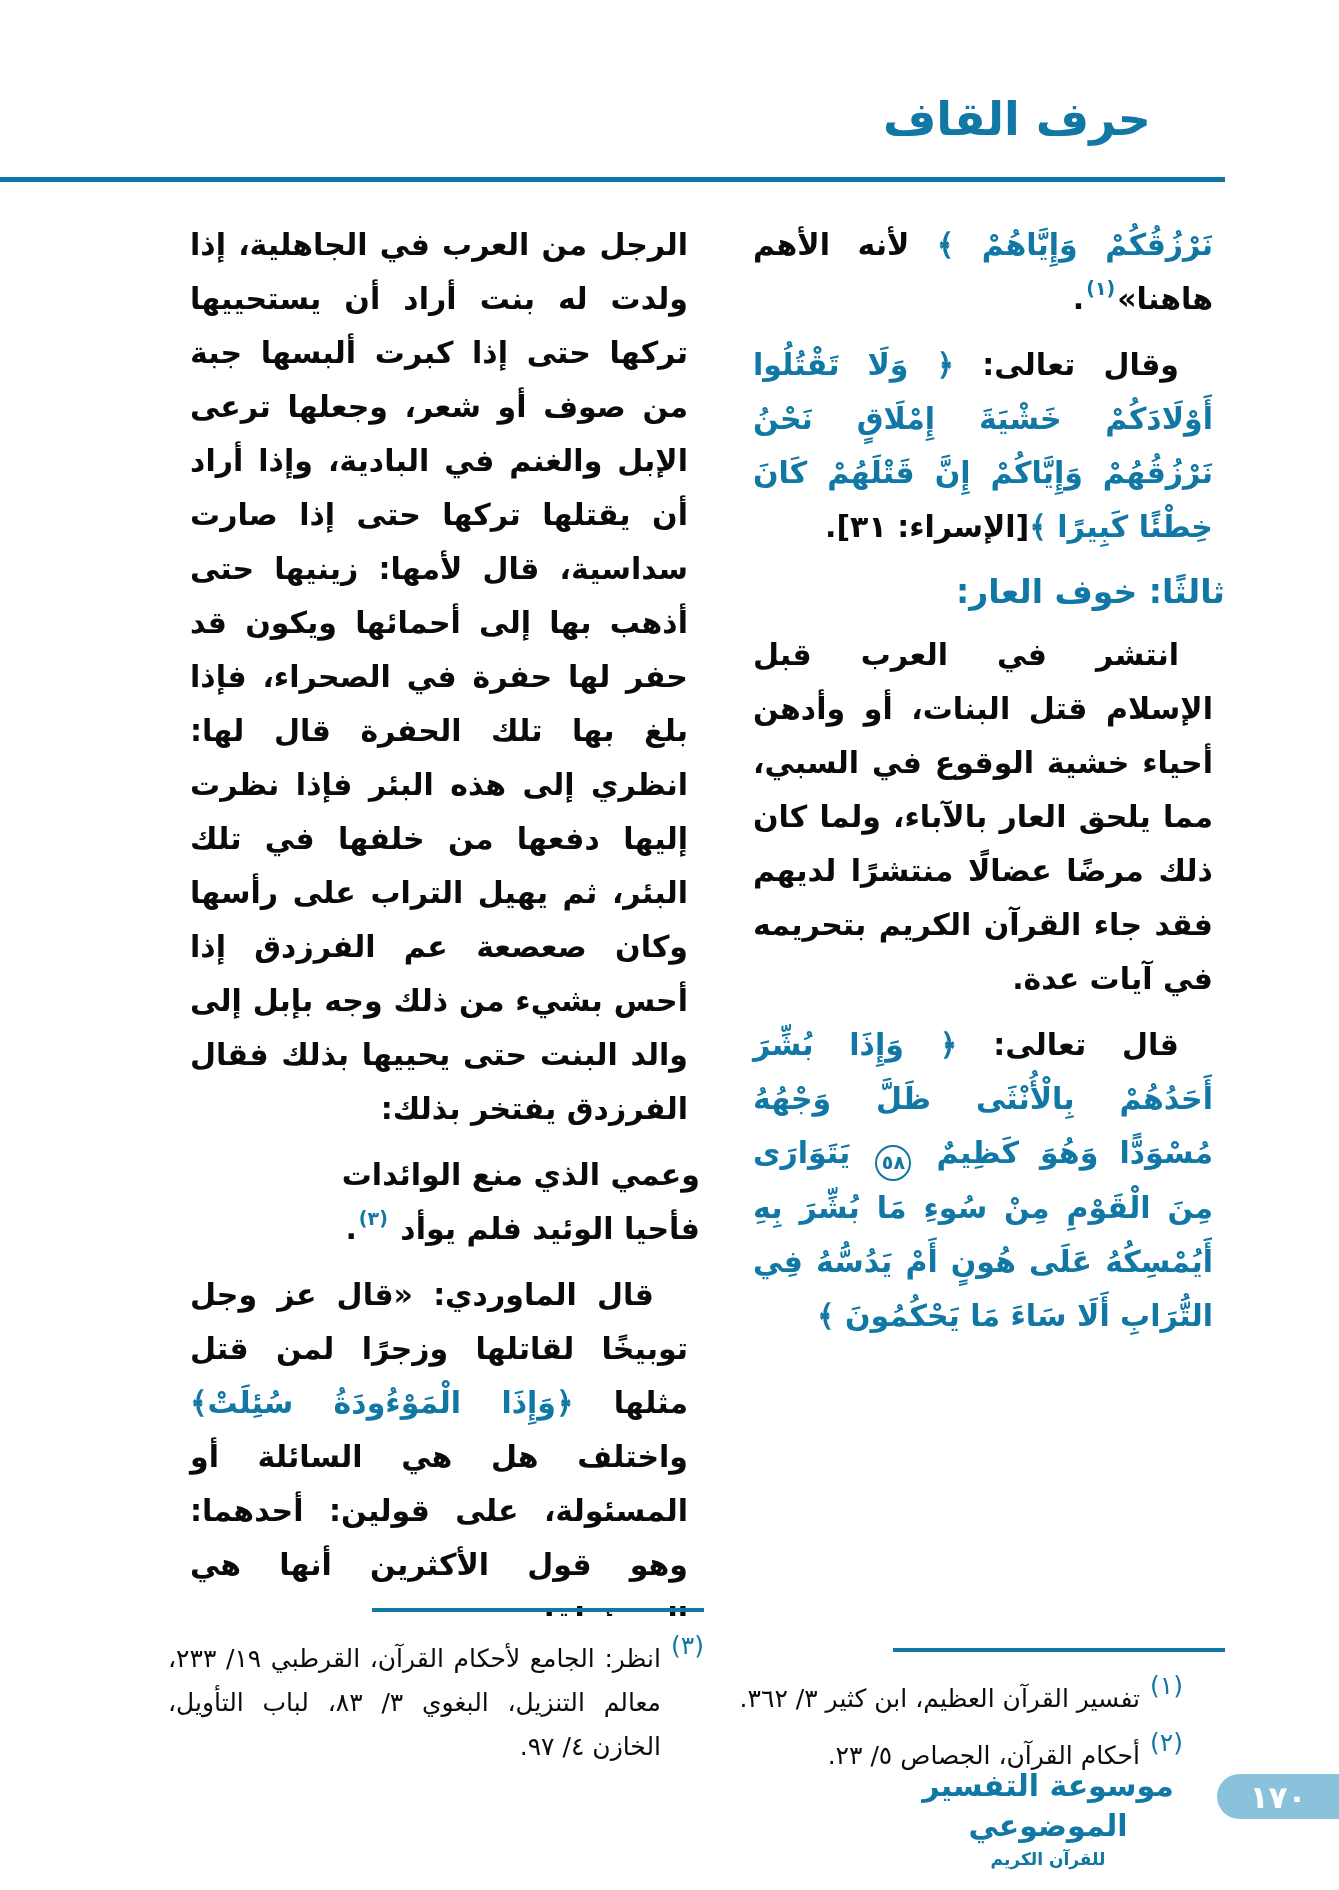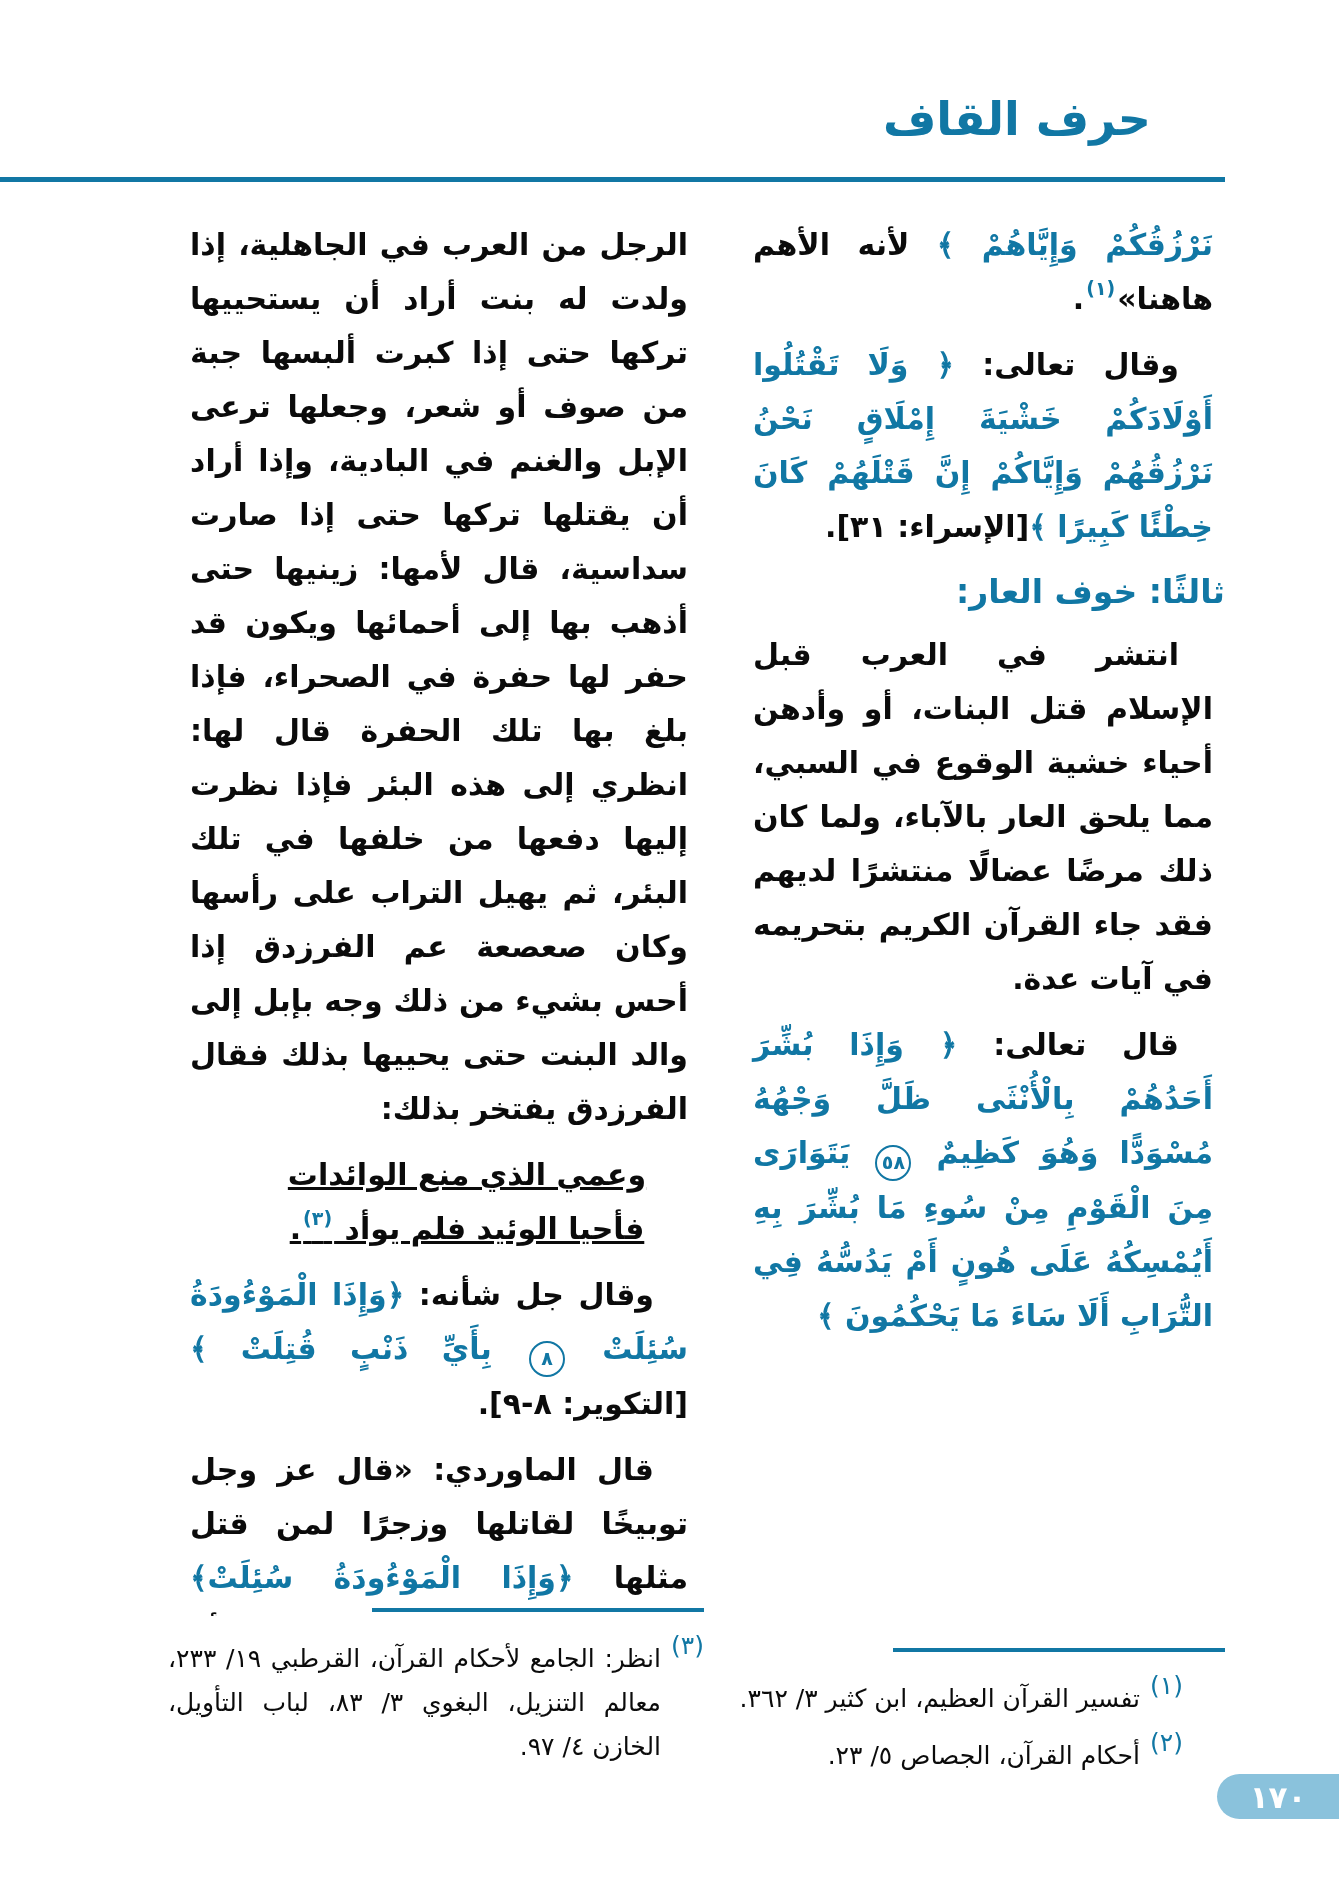--- a/index.html
+++ b/index.html
@@ -48,21 +48,21 @@
     display:inline-block;box-sizing:border-box;
     width:36px;height:36px;border:2px solid var(--teal);border-radius:50%;
     color:var(--teal);font-size:19px;line-height:31px;text-align:center;
     vertical-align:-6px;margin:0 4px;text-indent:0;
   }
   .sect{
     margin:14px 0 8px;color:var(--teal);
     font-size:33px;line-height:48px;font-weight:bold;
   }
   .poetry{padding-left:56px;margin:2px 0;}
-  .poetry .verse-line{text-align:center;text-decoration:underline;}
+  .poetry .verse-line{text-align:right;}
 
   
   .footnotes{
     position:absolute;
     font-size:25px;line-height:44px;font-weight:normal;color:var(--ink);
     text-align:justify;
   }
   .fn-right{right:114px;width:578px;top:1648px;}
   .fn-left{left:168px;width:536px;top:1608px;}
   .fn-rule{height:4px;width:332px;background:var(--teal);margin-bottom:12px;}
@@ -101,21 +101,20 @@
     <p class="body-p indent"><span class="seg-p">قال تعالى: </span><span class="seg-q">﴿ وَإِذَا بُشِّرَ أَحَدُهُمْ بِالْأُنْثَى ظَلَّ وَجْهُهُ مُسْوَدًّا وَهُوَ كَظِيمٌ </span><span class="seg-a">٥٨</span><span class="seg-q"> يَتَوَارَى مِنَ الْقَوْمِ مِنْ سُوءِ مَا بُشِّرَ بِهِ أَيُمْسِكُهُ عَلَى هُونٍ أَمْ يَدُسُّهُ فِي التُّرَابِ أَلَا سَاءَ مَا يَحْكُمُونَ ﴾</span></p>
 
   </div>
 
   <div class="col col-left">
     <p class="body-p"><span class="seg-p">الرجل من العرب في الجاهلية، إذا ولدت له بنت أراد أن يستحييها تركها حتى إذا كبرت ألبسها جبة من صوف أو شعر، وجعلها ترعى الإبل والغنم في البادية، وإذا أراد أن يقتلها تركها حتى إذا صارت سداسية، قال لأمها: زينيها حتى أذهب بها إلى أحمائها ويكون قد حفر لها حفرة في الصحراء، فإذا بلغ بها تلك الحفرة قال لها: انظري إلى هذه البئر فإذا نظرت إليها دفعها من خلفها في تلك البئر، ثم يهيل التراب على رأسها وكان صعصعة عم الفرزدق إذا أحس بشيء من ذلك وجه بإبل إلى والد البنت حتى يحييها بذلك فقال الفرزدق يفتخر بذلك:</span></p>
     <div class="poetry">
       <div class="verse-line"><span class="seg-p">وعمي الذي منع الوائدات</span></div>
       <div class="verse-line"><span class="seg-p">فأحيا الوئيد فلم يوأد </span><span class="seg-f">(٣)</span><span class="seg-p">.</span></div>
     </div>
-    <p class="body-p indent"><span class="seg-p">وقال جل شأنه: </span><span class="seg-q">﴿وَإِذَا الْمَوْءُودَةُ سُئِلَتْ </span><span class="seg-a">٨</span><span class="seg-q"> بِأَيِّ ذَنْبٍ قُتِلَتْ ﴾</span><span class="seg-p">[التكوير: ٨-٩].</span></p>
     <p class="body-p indent"><span class="seg-p">قال الماوردي: «قال عز وجل توبيخًا لقاتلها وزجرًا لمن قتل مثلها </span><span class="seg-q">﴿وَإِذَا الْمَوْءُودَةُ سُئِلَتْ﴾</span><span class="seg-p"> واختلف هل هي السائلة أو المسئولة، على قولين: أحدهما: وهو قول الأكثرين أنها هي المسئولة: </span></p>
   </div>
 
   <div class="footnotes fn-right">
     <div class="fn-rule"></div>
     <div class="fn-item">
       <span class="fn-num">(١)</span>
       <span class="fn-text">تفسير القرآن العظيم، ابن كثير ٣/ ٣٦٢.</span>
     </div>
     <div class="fn-item">
@@ -125,18 +124,22 @@
   </div>
 
   <div class="footnotes fn-left">
     <div class="fn-rule"></div>
     <div class="fn-item">
       <span class="fn-num">(٣)</span>
       <span class="fn-text">انظر: الجامع لأحكام القرآن، القرطبي ١٩/ ٢٣٣، معالم التنزيل، البغوي ٣/ ٨٣، لباب التأويل، الخازن ٤/ ٩٧.</span>
     </div>
   </div>
 
+  <div class="footer-logo">
+    <div class="logo-main">موسوعة التفسير الموضوعي</div>
+    <div class="logo-sub">للقرآن الكريم</div>
+  </div>
 
   <div class="page-badge">
     <span>١٧٠</span>
   </div>
 
 </div>
 
 </body></html>

